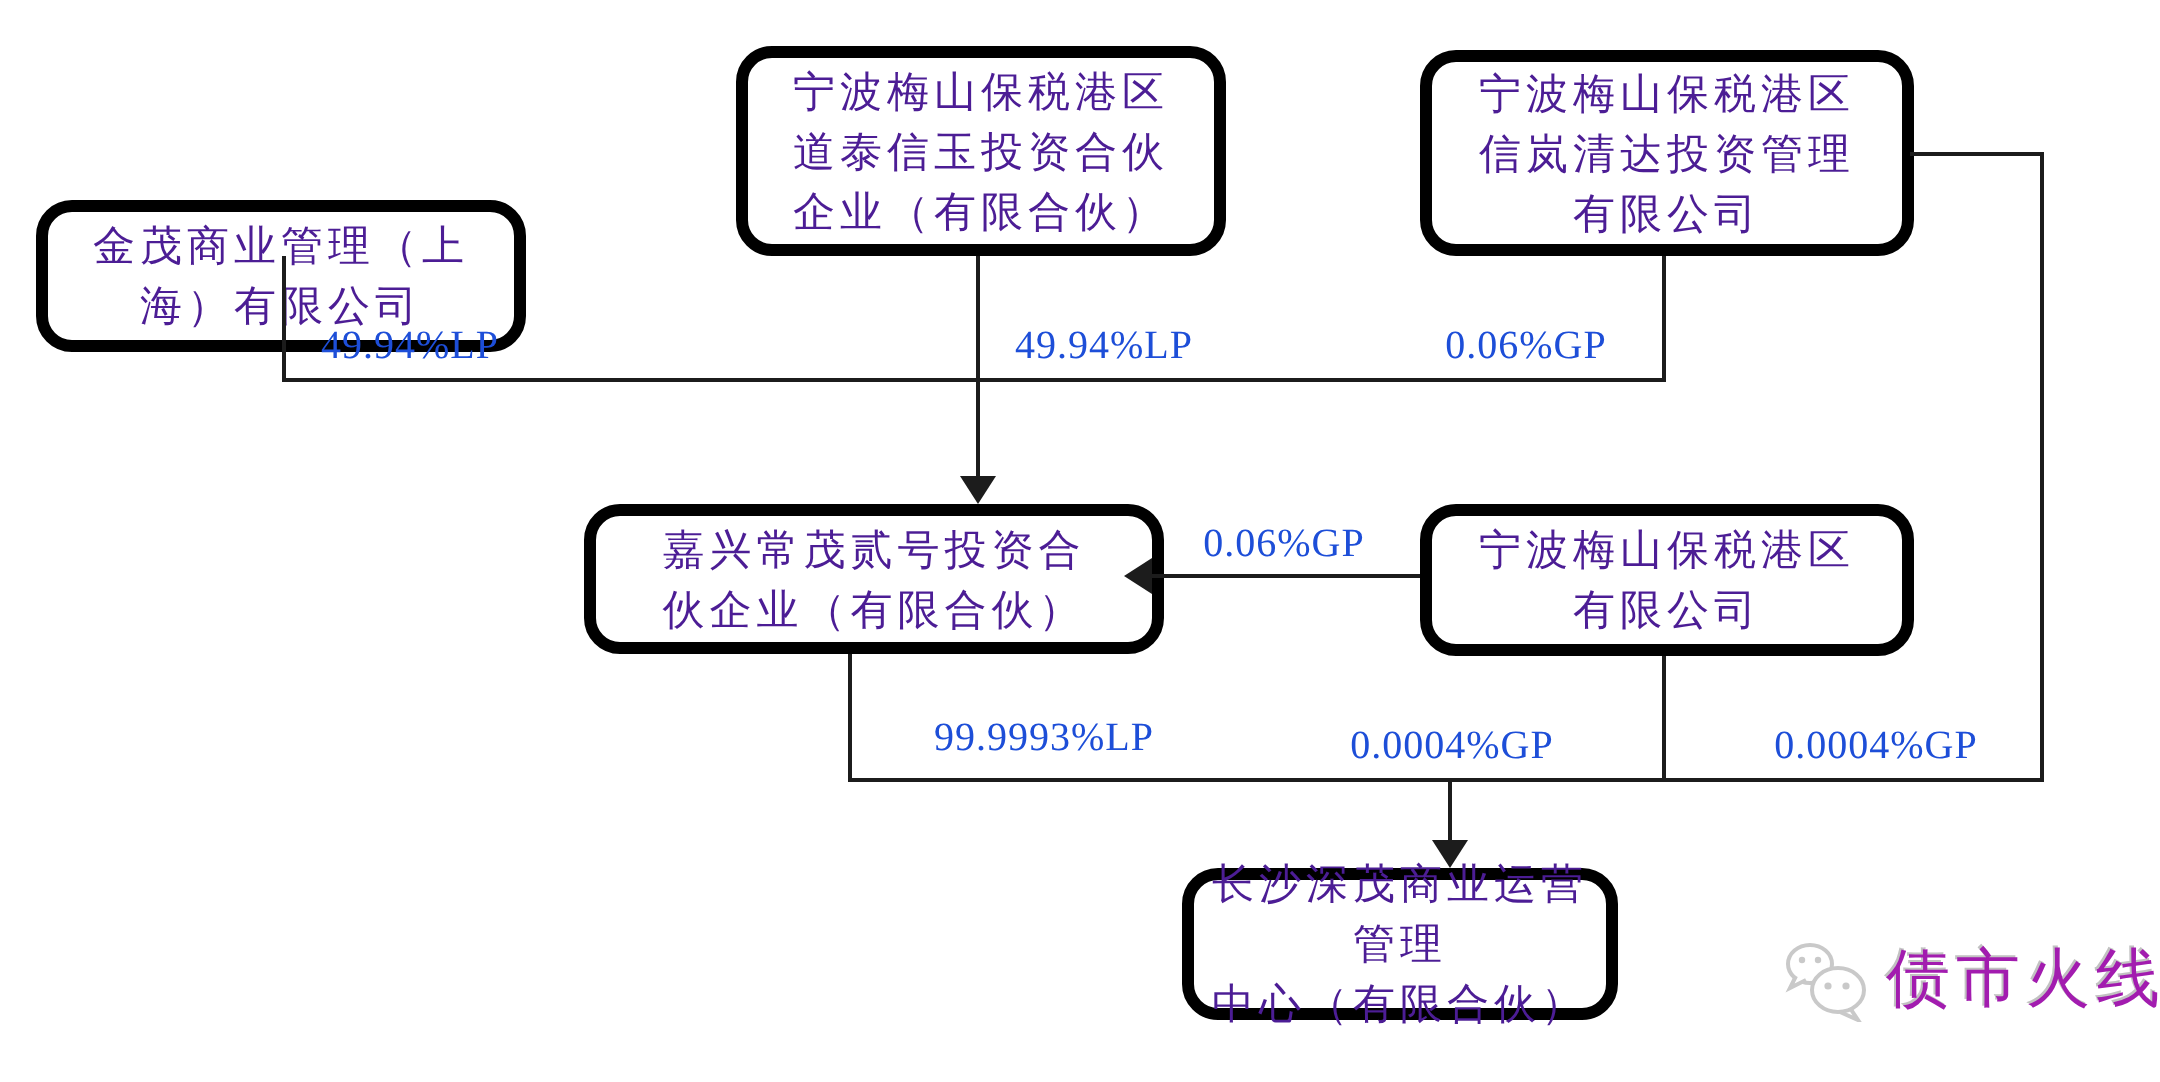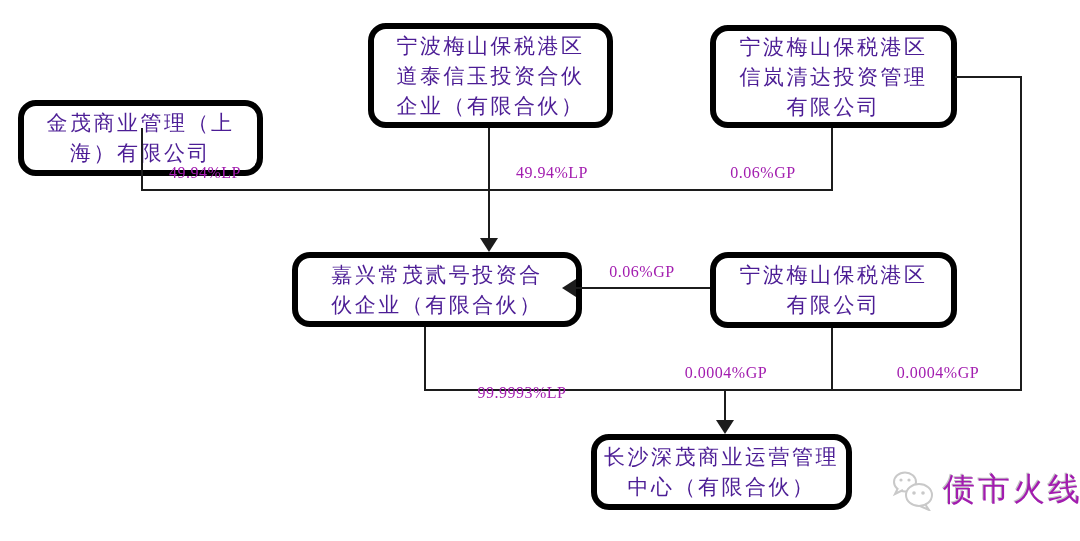--- a/index.html
+++ b/index.html
@@ -9,22 +9,22 @@
   }
   .node{
     position:absolute;box-sizing:border-box;border:6px solid #000000;border-radius:18px;
     background:#ffffff;display:flex;align-items:center;justify-content:center;
     text-align:center;white-space:pre-line;
     font-size:21px;line-height:30px;letter-spacing:2.5px;color:#4c1d95;
   }
   .hline{position:absolute;height:2px;background:#1c1c1c;}
   .vline{position:absolute;width:2px;background:#1c1c1c;}
   .elabel{
-    position:absolute;transform:translateX(-50%);font-size:16px;line-height:20px;
-    color:#a21caf;white-space:nowrap;letter-spacing:0.5px;
+    position:absolute;transform:translateX(-50%);font-size:20px;line-height:20px;
+    color:#1d4ed8;white-space:nowrap;letter-spacing:0.5px;
   }
   .arrow-down{
     position:absolute;width:0;height:0;
     border-left:9px solid transparent;border-right:9px solid transparent;
     border-top:14px solid #1c1c1c;
   }
   .arrow-left{
     position:absolute;width:0;height:0;
     border-top:9px solid transparent;border-bottom:9px solid transparent;
     border-right:14px solid #1c1c1c;
@@ -49,21 +49,21 @@
   <div class="node" style="left:368px;top:23px;width:245px;height:105px;">宁波梅山保税港区
 道泰信玉投资合伙
 企业（有限合伙）</div>
   <div class="node" style="left:710px;top:25px;width:247px;height:103px;">宁波梅山保税港区
 信岚清达投资管理
 有限公司</div>
   <div class="node" style="left:292px;top:252px;width:290px;height:75px;">嘉兴常茂贰号投资合
 伙企业（有限合伙）</div>
   <div class="node" style="left:710px;top:252px;width:247px;height:76px;">宁波梅山保税港区
 有限公司</div>
-  <div class="node" style="left:591px;top:434px;width:261px;height:76px;">长沙深茂商业运营管理
+  <div class="node" style="left:591px;top:434px;width:218px;height:76px;">长沙深茂商业运营管理
 中心（有限合伙）</div>
 
   <div class="vline" style="left:141px;top:128px;height:62px;"></div>
   <div class="hline" style="left:141px;top:189px;width:692px;"></div>
   <div class="vline" style="left:488px;top:128px;height:112px;"></div>
   <div class="arrow-down" style="left:480px;top:238px;"></div>
   <div class="vline" style="left:831px;top:128px;height:62px;"></div>
 
   <div class="hline" style="left:955px;top:76px;width:67px;"></div>
   <div class="vline" style="left:1020px;top:76px;height:315px;"></div>
@@ -74,21 +74,21 @@
   <div class="vline" style="left:424px;top:327px;height:64px;"></div>
   <div class="vline" style="left:831px;top:328px;height:63px;"></div>
   <div class="hline" style="left:424px;top:389px;width:598px;"></div>
   <div class="vline" style="left:724px;top:389px;height:33px;"></div>
   <div class="arrow-down" style="left:716px;top:420px;"></div>
 
   <div class="elabel" style="left:205px;top:163px;">49.94%LP</div>
   <div class="elabel" style="left:552px;top:163px;">49.94%LP</div>
   <div class="elabel" style="left:763px;top:163px;">0.06%GP</div>
   <div class="elabel" style="left:642px;top:262px;">0.06%GP</div>
-  <div class="elabel" style="left:522px;top:383px;">99.9993%LP</div>
+  <div class="elabel" style="left:522px;top:359px;">99.9993%LP</div>
   <div class="elabel" style="left:726px;top:363px;">0.0004%GP</div>
   <div class="elabel" style="left:938px;top:363px;">0.0004%GP</div>
 
   <div class="wm">
     <svg width="44" height="42" viewBox="0 0 44 42">
       <g fill="#ffffff" stroke="#c9c9c9" stroke-width="2">
         <ellipse cx="14" cy="13" rx="11" ry="9.5"></ellipse>
         <path d="M7 19 L4 25 L12 21 Z" stroke="none" fill="#ffffff"></path>
         <path d="M7 19 L4 25 L12 21" fill="none"></path>
         <ellipse cx="28" cy="26" rx="13" ry="11"></ellipse>

